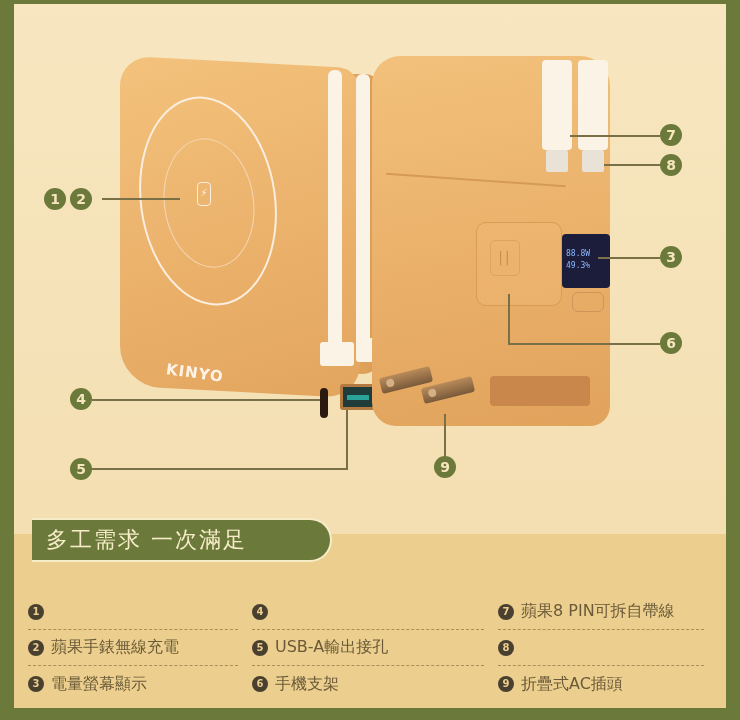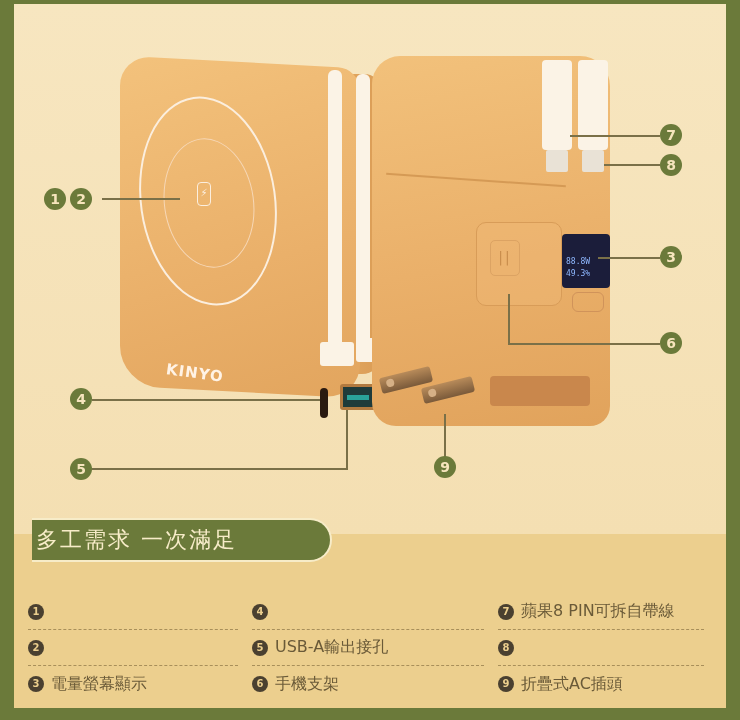--- a/index.html
+++ b/index.html
@@ -20,32 +20,32 @@
   .watch-glyph { position:absolute; left: 183px; top: 178px; width: 14px; height: 24px; border: 1.5px solid #fbeede; border-radius: 4px; color:#fbeede; font-size: 10px; line-height: 20px; text-align:center; }
   .brand { position:absolute; left: 152px; top: 360px; color: #fff3e6; font-size: 15px; font-weight: bold; letter-spacing: 1px; transform: rotate(8deg); }
   .port-c { position:absolute; left: 306px; top: 384px; width: 8px; height: 30px; background:#2a1a10; border-radius: 4px; }
   .port-a { position:absolute; left: 326px; top: 380px; width: 36px; height: 26px; background:#1f3b3a; border: 3px solid #b27a3f; border-radius: 3px; }
   .port-a::after { content:""; position:absolute; left:4px; top:8px; width:22px; height:5px; background:#2aa39a; }
 
   .dev-right { left: 358px; top: 52px; width: 238px; height: 370px; border-radius: 28px 30px 20px 24px; background: linear-gradient(170deg,#f2c17b 0%, #eab06a 55%, #e1a35c 100%); }
   .seam { position:absolute; left: 372px; top: 175px; width: 180px; height: 2px; background: #d59a55; transform: rotate(4deg); }
   .stand { position:absolute; left: 462px; top: 218px; width: 86px; height: 84px; border: 1.5px solid #d89c58; border-radius: 10px; background: rgba(240,186,120,0.4); }
   .stand-grip { position:absolute; left: 476px; top: 236px; width: 30px; height: 36px; border: 1.5px solid #dca363; border-radius: 5px; color: #c98d4d; font-size: 14px; text-align:center; line-height: 32px; letter-spacing: 2px; }
-  .screen { position:absolute; left: 548px; top: 230px; width: 48px; height: 54px; background: #1b1d3a; border-radius: 4px; color: #8fb8ff; font-family: "DejaVu Sans Mono", monospace; font-size: 8px; line-height: 12px; padding: 22px 4px; letter-spacing: 0px; }
+  .screen { position:absolute; left: 548px; top: 230px; width: 48px; height: 54px; background: #1b1d3a; border-radius: 4px; color: #8fb8ff; font-family: "DejaVu Sans Mono", monospace; font-size: 8px; line-height: 12px; padding: 14px 4px; letter-spacing: 0px; }
   .power-btn { position:absolute; left: 558px; top: 288px; width: 32px; height: 20px; border: 1.5px solid #d0935a; border-radius: 6px; }
   .plug { position:absolute; width: 52px; height: 16px; background: linear-gradient(180deg,#b88b5a,#7a5a3a); border-radius: 3px; }
   .plug::after { content:""; position:absolute; left:6px; top:3px; width:8px; height:8px; border-radius:50%; background:#d5b086; }
   .plug-slot { position:absolute; left: 476px; top: 372px; width: 100px; height: 30px; background:#c9874c; border-radius: 4px; }
 
   
   .badge { position:absolute; width: 22px; height: 22px; border-radius: 50%; background: #6b7a3a; color: #f6e5bd; font-size: 14px; font-weight: bold; text-align: center; line-height: 22px; }
   .line { position:absolute; background: #7a7048; }
 
   
-  .title-tab { position:absolute; left: 18px; top: 514px; width: 300px; height: 44px; background: #6b7a3a; border: 2px solid #f7ecc8; border-left: none; border-radius: 0 24px 24px 0; color: #f7ecc8; font-size: 22px; line-height: 40px; padding-left: 4px; letter-spacing: 2px; }
+  .title-tab { position:absolute; left: 18px; top: 514px; width: 300px; height: 44px; background: #6b7a3a; border: 2px solid #f7ecc8; border-left: none; border-radius: 0 24px 24px 0; color: #f7ecc8; font-size: 22px; line-height: 40px; padding-left: 14px; letter-spacing: 2px; }
 
   
   .features { position:absolute; left: 14px; top: 590px; width: 690px; display: grid; grid-template-columns: 224px 246px 220px; row-gap: 0; }
   .feat { height: 36px; display:flex; align-items:center; border-bottom: 1px dashed #a88f5a; margin-right: 14px; color: #6a5a38; font-size: 16px; white-space: nowrap; }
   .feat.last { border-bottom: none; }
   .feat .num { width: 16px; height: 16px; border-radius: 50%; background: #4a4030; color: #eccf8e; font-size: 10px; font-weight:bold; text-align:center; line-height:16px; margin-right: 7px; flex: none; }
 </style>
 </head>
 <body>
 
@@ -113,20 +113,21 @@
     <div class="feat">
       <span class="num">4</span>
     </div>
     <div class="feat">
       <span class="num">7</span>
       <span>蘋果8 PIN可拆自帶線</span>
     </div>
 
     <div class="feat">
       <span class="num">2</span>
+      <span>蘋果手錶無線充電</span>
     </div>
     <div class="feat">
       <span class="num">5</span>
       <span>USB-A輸出接孔</span>
     </div>
     <div class="feat">
       <span class="num">8</span>
     </div>
 
     <div class="feat last">

